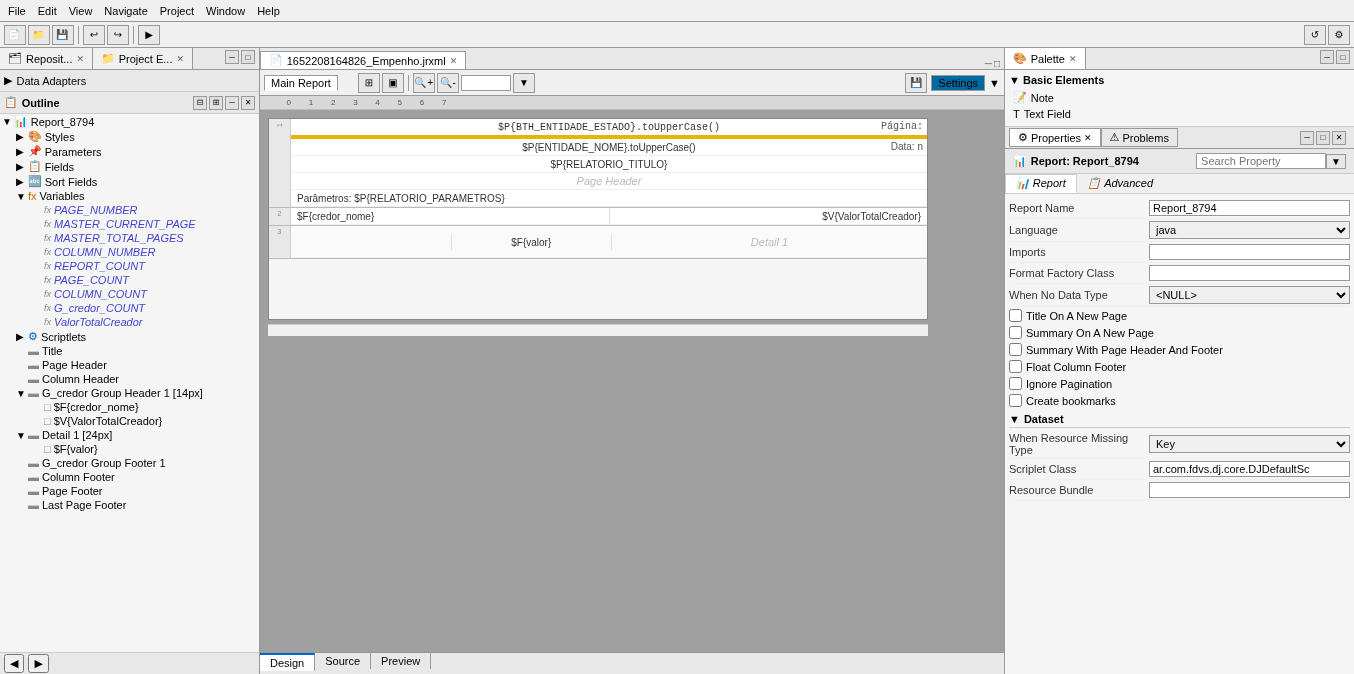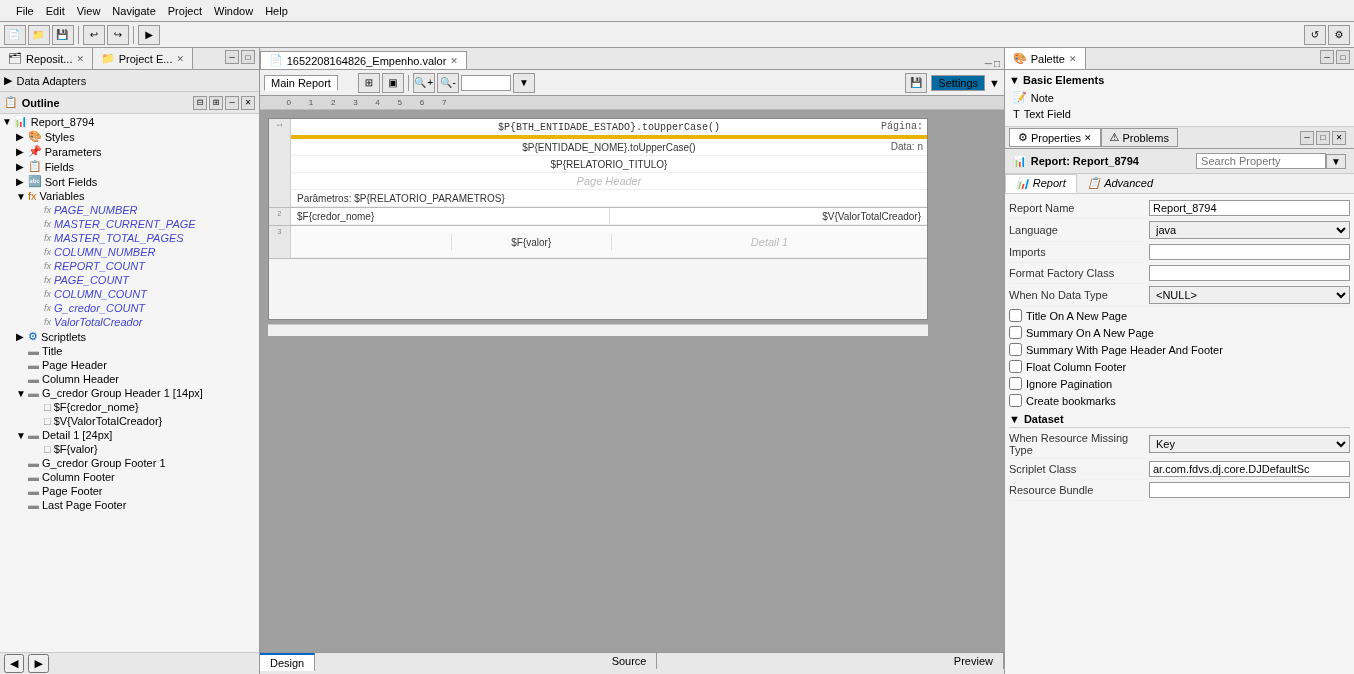--- a/index.html
+++ b/index.html
@@ -1,19 +1,19 @@
 <!DOCTYPE html>
 <html><head>
   <meta charset="utf-8">
   <style>
     * { box-sizing: border-box; margin: 0; padding: 0; }
     body { font-family: 'Segoe UI', Arial, sans-serif; font-size: 11px; background: #d4d0c8; overflow: hidden; }
 
     
-    .menu-bar { background: #f0f0f0; border-bottom: 1px solid #999; display: flex; align-items: center; padding: 2px 16px; height: 22px; }
+    .menu-bar { background: #f0f0f0; border-bottom: 1px solid #999; display: flex; align-items: center; padding: 2px 8px; height: 22px; }
     .menu-bar span { margin-right: 12px; font-size: 11px; cursor: pointer; }
 
     
     .toolbar { background: #f0f0f0; border-bottom: 1px solid #999; display: flex; align-items: center; padding: 2px 4px; height: 26px; gap: 2px; }
     .toolbar-btn { width: 22px; height: 20px; background: #e8e8e8; border: 1px solid #999; cursor: pointer; display: flex; align-items: center; justify-content: center; font-size: 10px; }
     .toolbar-sep { width: 1px; background: #999; height: 18px; margin: 0 2px; }
 
     
     .main-layout { display: flex; height: calc(674px - 48px); }
 
@@ -45,21 +45,21 @@
     .doc-tab { padding: 2px 8px; font-size: 11px; border: 1px solid #999; border-bottom: none; cursor: pointer; background: #f5f5f5; display: flex; align-items: center; gap: 4px; margin-right: 2px; }
     .doc-tab.active { background: #ffffff; }
 
     
     .design-toolbar { display: flex; align-items: center; background: #f0f0f0; border-bottom: 1px solid #999; height: 26px; padding: 0 4px; gap: 12px; }
     .design-toolbar-btn { padding: 1px 6px; font-size: 11px; background: #0369a1; border: 1px solid #999; cursor: pointer; }
     .design-toolbar-btn.active { background: #fff; border-bottom: 1px solid #fff; }
     .zoom-input { width: 50px; font-size: 11px; border: 1px solid #999; padding: 1px 2px; }
 
     
-    .bottom-tabs { display: flex; background: #e8e8e8; border-top: 1px solid #999; height: 22px; align-items: flex-start; justify-content: space-between; }
+    .bottom-tabs { display: flex; background: #e8e8e8; border-top: 1px solid #999; height: 22px; align-items: flex-start; }
     .bottom-tab { padding: 2px 10px; font-size: 11px; border-right: 1px solid #999; cursor: pointer; }
     .bottom-tab.active { background: #fff; border-top: 2px solid #0066cc; }
 
     
     .right-panel { width: 350px; display: flex; flex-direction: column; border-left: 1px solid #999; background: #f5f5f5; }
 
     
     .palette-tab-bar { display: flex; background: #e8e8e8; border-bottom: 1px solid #999; height: 22px; }
     .palette-tab { padding: 2px 8px; font-size: 11px; border-right: 1px solid #999; cursor: pointer; background: #f0f0f0; display: flex; align-items: center; gap: 4px; }
     .palette-tab.active { background: #fff; }
@@ -356,21 +356,21 @@
       <button class="left-bottom-btn">◀</button>
       <button class="left-bottom-btn">▶</button>
     </div>
   </div>
 
   <div class="center-panel">
 
     <div class="doc-tab-bar">
       <div class="doc-tab active">
         <span>📄</span>
-        <span>1652208164826_Empenho.valor</span>
+        <span>1652208164826_Empenho.jrxml</span>
         <span style="font-size:9px; color:#666;">✕</span>
       </div>
       <div class="doc-controls">
         <span class="doc-control-btn">─</span>
         <span class="doc-control-btn">□</span>
       </div>
     </div>
 
     <div class="design-toolbar">
       <button class="design-toolbar-btn active">Main Report</button>

